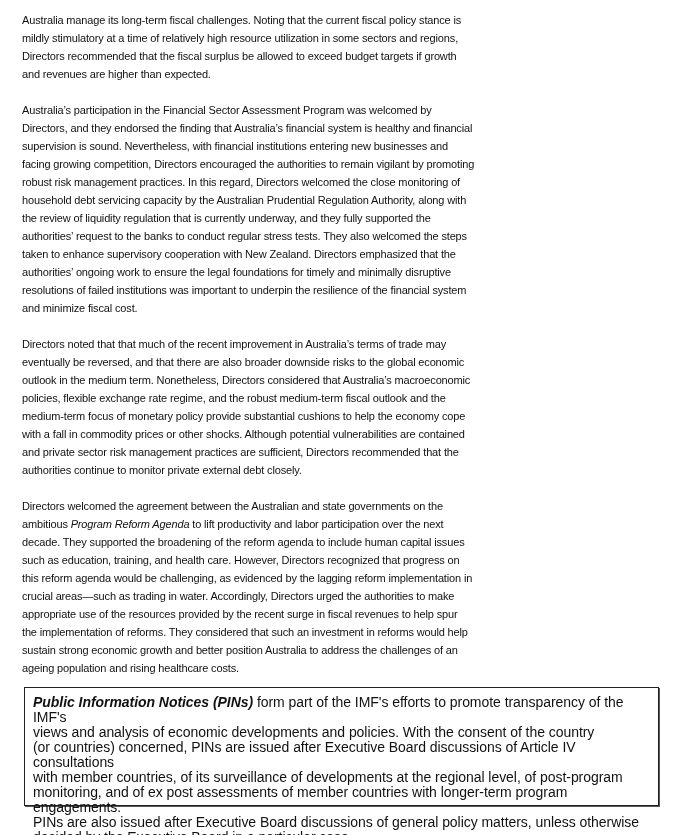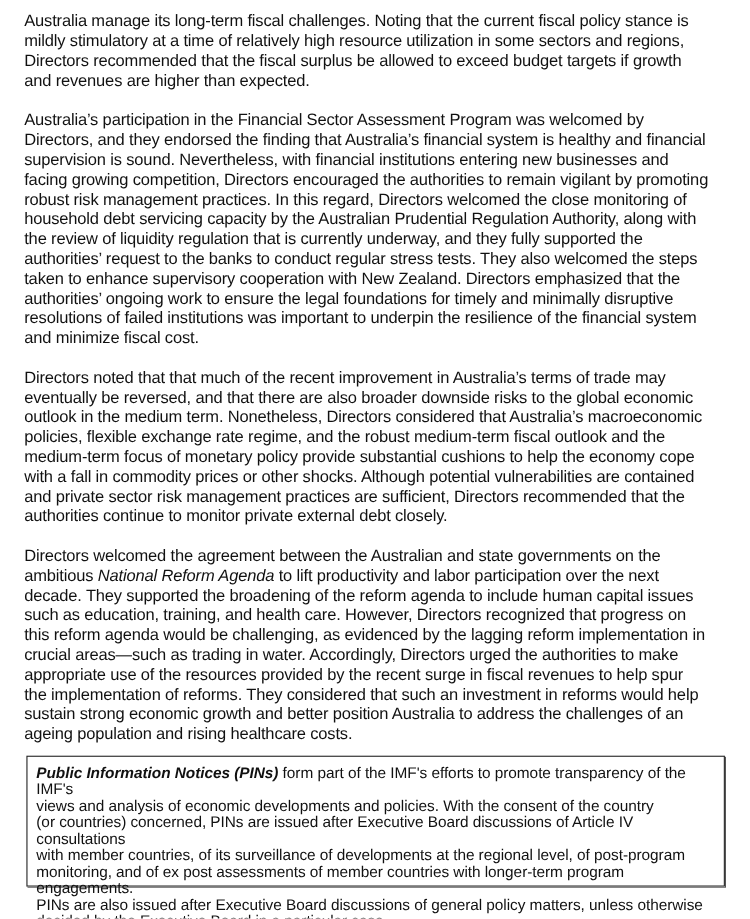--- a/index.html
+++ b/index.html
@@ -15,21 +15,21 @@
       color: #111111;
       font-family: "Liberation Sans", sans-serif;
     }
     .page {
       position: absolute;
       left: 22px;
       top: 11px;
       width: 656px;
     }
     .para {
-      font-size: 15px;
+      font-size: 11px;
       line-height: 18px;
       margin: 0 0 18px 0;
       letter-spacing: -0.15px;
       white-space: pre-line;
     }
     .para .it { font-style: italic; }
     .notice-box {
       position: absolute;
       left: 24px;
       top: 687px;
@@ -73,21 +73,21 @@
 and minimize fiscal cost.</p>
   <p class="para">Directors noted that that much of the recent improvement in Australia’s terms of trade may
 eventually be reversed, and that there are also broader downside risks to the global economic
 outlook in the medium term. Nonetheless, Directors considered that Australia’s macroeconomic
 policies, flexible exchange rate regime, and the robust medium-term fiscal outlook and the
 medium-term focus of monetary policy provide substantial cushions to help the economy cope
 with a fall in commodity prices or other shocks. Although potential vulnerabilities are contained
 and private sector risk management practices are sufficient, Directors recommended that the
 authorities continue to monitor private external debt closely.</p>
   <p class="para"><span>Directors welcomed the agreement between the Australian and state governments on the
-ambitious </span><span class="it">National Reform Agenda</span><span> to lift productivity and labor participation over the next
+ambitious </span><span class="it">Program Reform Agenda</span><span> to lift productivity and labor participation over the next
 decade. They supported the broadening of the reform agenda to include human capital issues
 such as education, training, and health care. However, Directors recognized that progress on
 this reform agenda would be challenging, as evidenced by the lagging reform implementation in
 crucial areas—such as trading in water. Accordingly, Directors urged the authorities to make
 appropriate use of the resources provided by the recent surge in fiscal revenues to help spur
 the implementation of reforms. They considered that such an investment in reforms would help
 sustain strong economic growth and better position Australia to address the challenges of an
 ageing population and rising healthcare costs.</span></p>
 </div>
 

